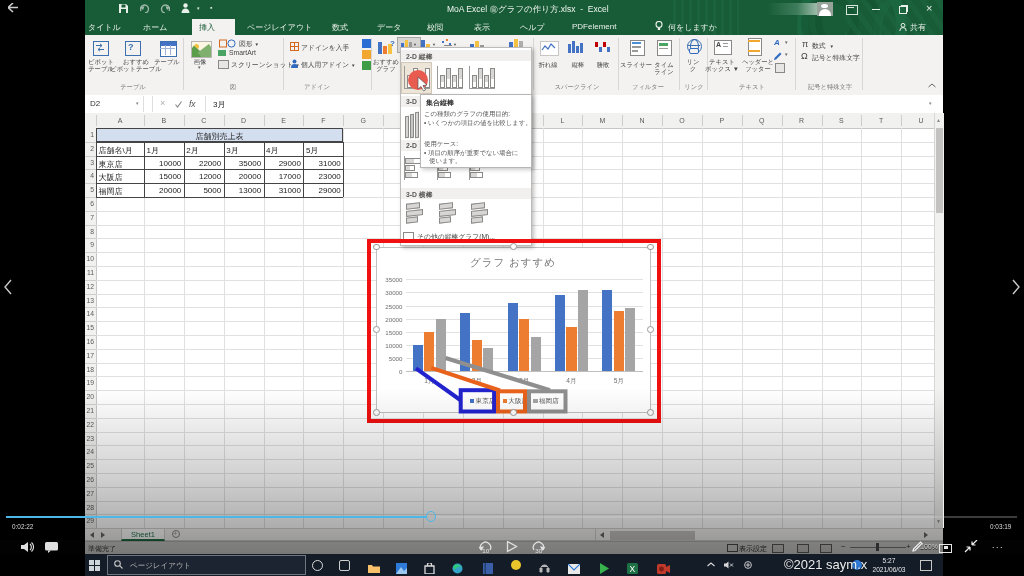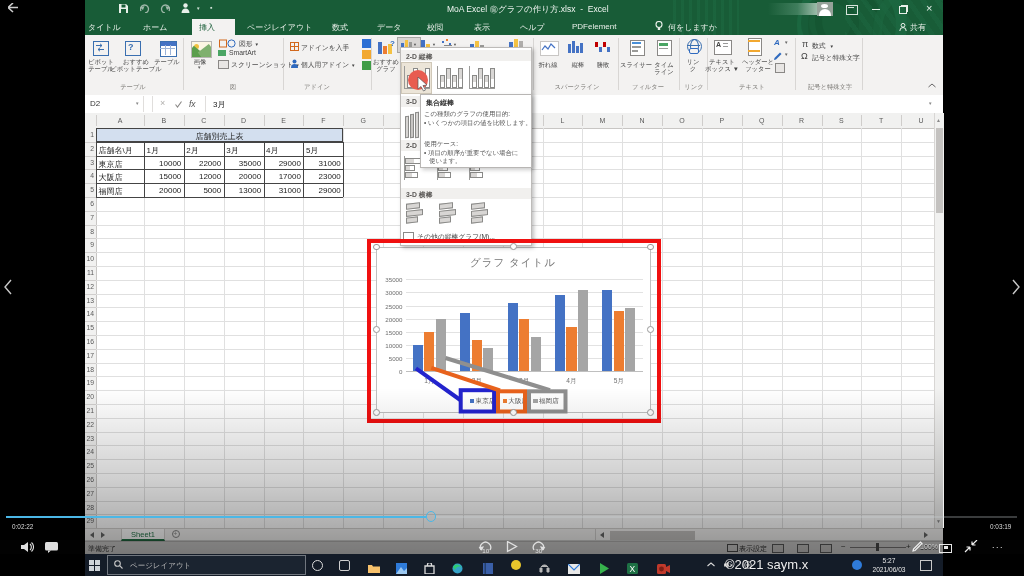--- a/index.html
+++ b/index.html
@@ -413,21 +413,21 @@
 <div class="tx" style="left:181.3px;top:186.2px;font-size:8px;color:#222;transform:translateX(-100%);">20000</div>
 <div class="tx" style="left:221.2px;top:186.2px;font-size:8px;color:#222;transform:translateX(-100%);">5000</div>
 <div class="tx" style="left:261.1px;top:186.2px;font-size:8px;color:#222;transform:translateX(-100%);">13000</div>
 <div class="tx" style="left:300.9px;top:186.2px;font-size:8px;color:#222;transform:translateX(-100%);">31000</div>
 <div class="tx" style="left:340.8px;top:186.2px;font-size:8px;color:#222;transform:translateX(-100%);">29000</div>
 <div class="abs" style="left:934px;top:113px;width:9px;height:415.3px;background:#f1f1f0;border-left:1px solid #d8d6d4;"></div>
 <div class="tx" style="left:936px;top:117px;font-size:5px;color:#888;">▲</div>
 <div class="abs" style="left:935.5px;top:128px;width:7px;height:85px;background:#c4c2c0;"></div>
 <div class="tx" style="left:936px;top:518px;font-size:5px;color:#888;">▼</div>
 <div class="abs" style="left:376px;top:246.5px;width:275px;height:166.1px;background:#fff;border:1px solid #c0c0c0;box-sizing:border-box;"></div>
-<div class="tx" style="left:513px;top:255.5px;font-size:10.5px;color:#757575;transform:translateX(-50%);letter-spacing:1px;">グラフ タイトル</div>
+<div class="tx" style="left:513px;top:255.5px;font-size:10.5px;color:#757575;transform:translateX(-50%);letter-spacing:1px;">グラフ おすすめ</div>
 <div class="abs" style="left:405.5px;top:279.1px;width:237.0px;height:1px;background:#e2e2e2;"></div>
 <div class="tx" style="left:402.5px;top:276.1px;font-size:6.2px;color:#6e6e6e;transform:translateX(-100%);">35000</div>
 <div class="abs" style="left:405.5px;top:292.3px;width:237.0px;height:1px;background:#e2e2e2;"></div>
 <div class="tx" style="left:402.5px;top:289.3px;font-size:6.2px;color:#6e6e6e;transform:translateX(-100%);">30000</div>
 <div class="abs" style="left:405.5px;top:305.5px;width:237.0px;height:1px;background:#e2e2e2;"></div>
 <div class="tx" style="left:402.5px;top:302.5px;font-size:6.2px;color:#6e6e6e;transform:translateX(-100%);">25000</div>
 <div class="abs" style="left:405.5px;top:318.7px;width:237.0px;height:1px;background:#e2e2e2;"></div>
 <div class="tx" style="left:402.5px;top:315.7px;font-size:6.2px;color:#6e6e6e;transform:translateX(-100%);">20000</div>
 <div class="abs" style="left:405.5px;top:331.9px;width:237.0px;height:1px;background:#e2e2e2;"></div>
 <div class="tx" style="left:402.5px;top:328.9px;font-size:6.2px;color:#6e6e6e;transform:translateX(-100%);">15000</div>
@@ -640,21 +640,21 @@
       <path d="M4,1.8 v4.4 M1.8,4 h4.4" stroke="#d8d8d8" stroke-width="0.9"></path>
     </svg>
 <div class="abs" style="left:852px;top:560px;width:11px;height:11px;">
       <div style="width:10px;height:10px;border-radius:50%;background:#2f7bd9;"></div>
     </div>
 <div class="tx" style="left:889px;top:557px;font-size:6.6px;color:#e8e8e8;transform:translateX(-50%);">5:27</div>
 <div class="tx" style="left:889px;top:565.5px;font-size:6.6px;color:#e8e8e8;transform:translateX(-50%);">2021/06/03</div>
 <div class="abs" style="left:920px;top:560px;width:10px;height:9px;border:1px solid #c8c8c8;"></div>
 <div class="abs" style="left:85px;top:388px;width:858px;height:166px;background:linear-gradient(180deg,rgba(0,0,0,0) 0%,rgba(0,0,0,0.10) 30%,rgba(0,0,0,0.19) 55%,rgba(0,0,0,0.30) 80%,rgba(0,0,0,0.40) 100%);"></div>
 <div class="abs" style="left:0px;top:540px;width:1024px;height:14px;background:rgba(10,10,12,0.18);"></div>
-<div class="tx" style="left:725px;top:557px;font-size:13px;color:rgba(255,255,255,0.92);text-shadow:0 0 2px rgba(0,0,0,.5);">©2021 saym.x</div>
+<div class="tx" style="left:784px;top:557px;font-size:13px;color:rgba(255,255,255,0.92);text-shadow:0 0 2px rgba(0,0,0,.5);">©2021 saym.x</div>
 <div class="abs" style="left:6px;top:515.8px;width:420px;height:2.2px;background:#4bb7e6;"></div>
 <div class="abs" style="left:436px;top:516.2px;width:581px;height:1.4px;background:rgba(210,215,218,0.28);"></div>
 <div class="abs" style="left:425.6px;top:511.4px;width:10.4px;height:10.4px;border-radius:50%;border:1.7px solid #4bb7e6;box-sizing:border-box;"></div>
 <div class="tx" style="left:12px;top:523px;font-size:6.4px;color:#ddd;">0:02:22</div>
 <div class="tx" style="left:990px;top:523px;font-size:6.4px;color:#ddd;">0:03:19</div>
 <svg class="abs" style="left:21px;top:541px;" width="13" height="12">
       <polygon points="0,4 3,4 7,1 7,11 3,8 0,8" fill="#e0e0e0"></polygon>
       <path d="M9,3 a4,4 0 0 1 0,6 M10.5,1.5 a6,6 0 0 1 0,9" fill="none" stroke="#e0e0e0" stroke-width="1.1"></path>
     </svg>
 <svg class="abs" style="left:45px;top:542px;" width="14" height="11">

